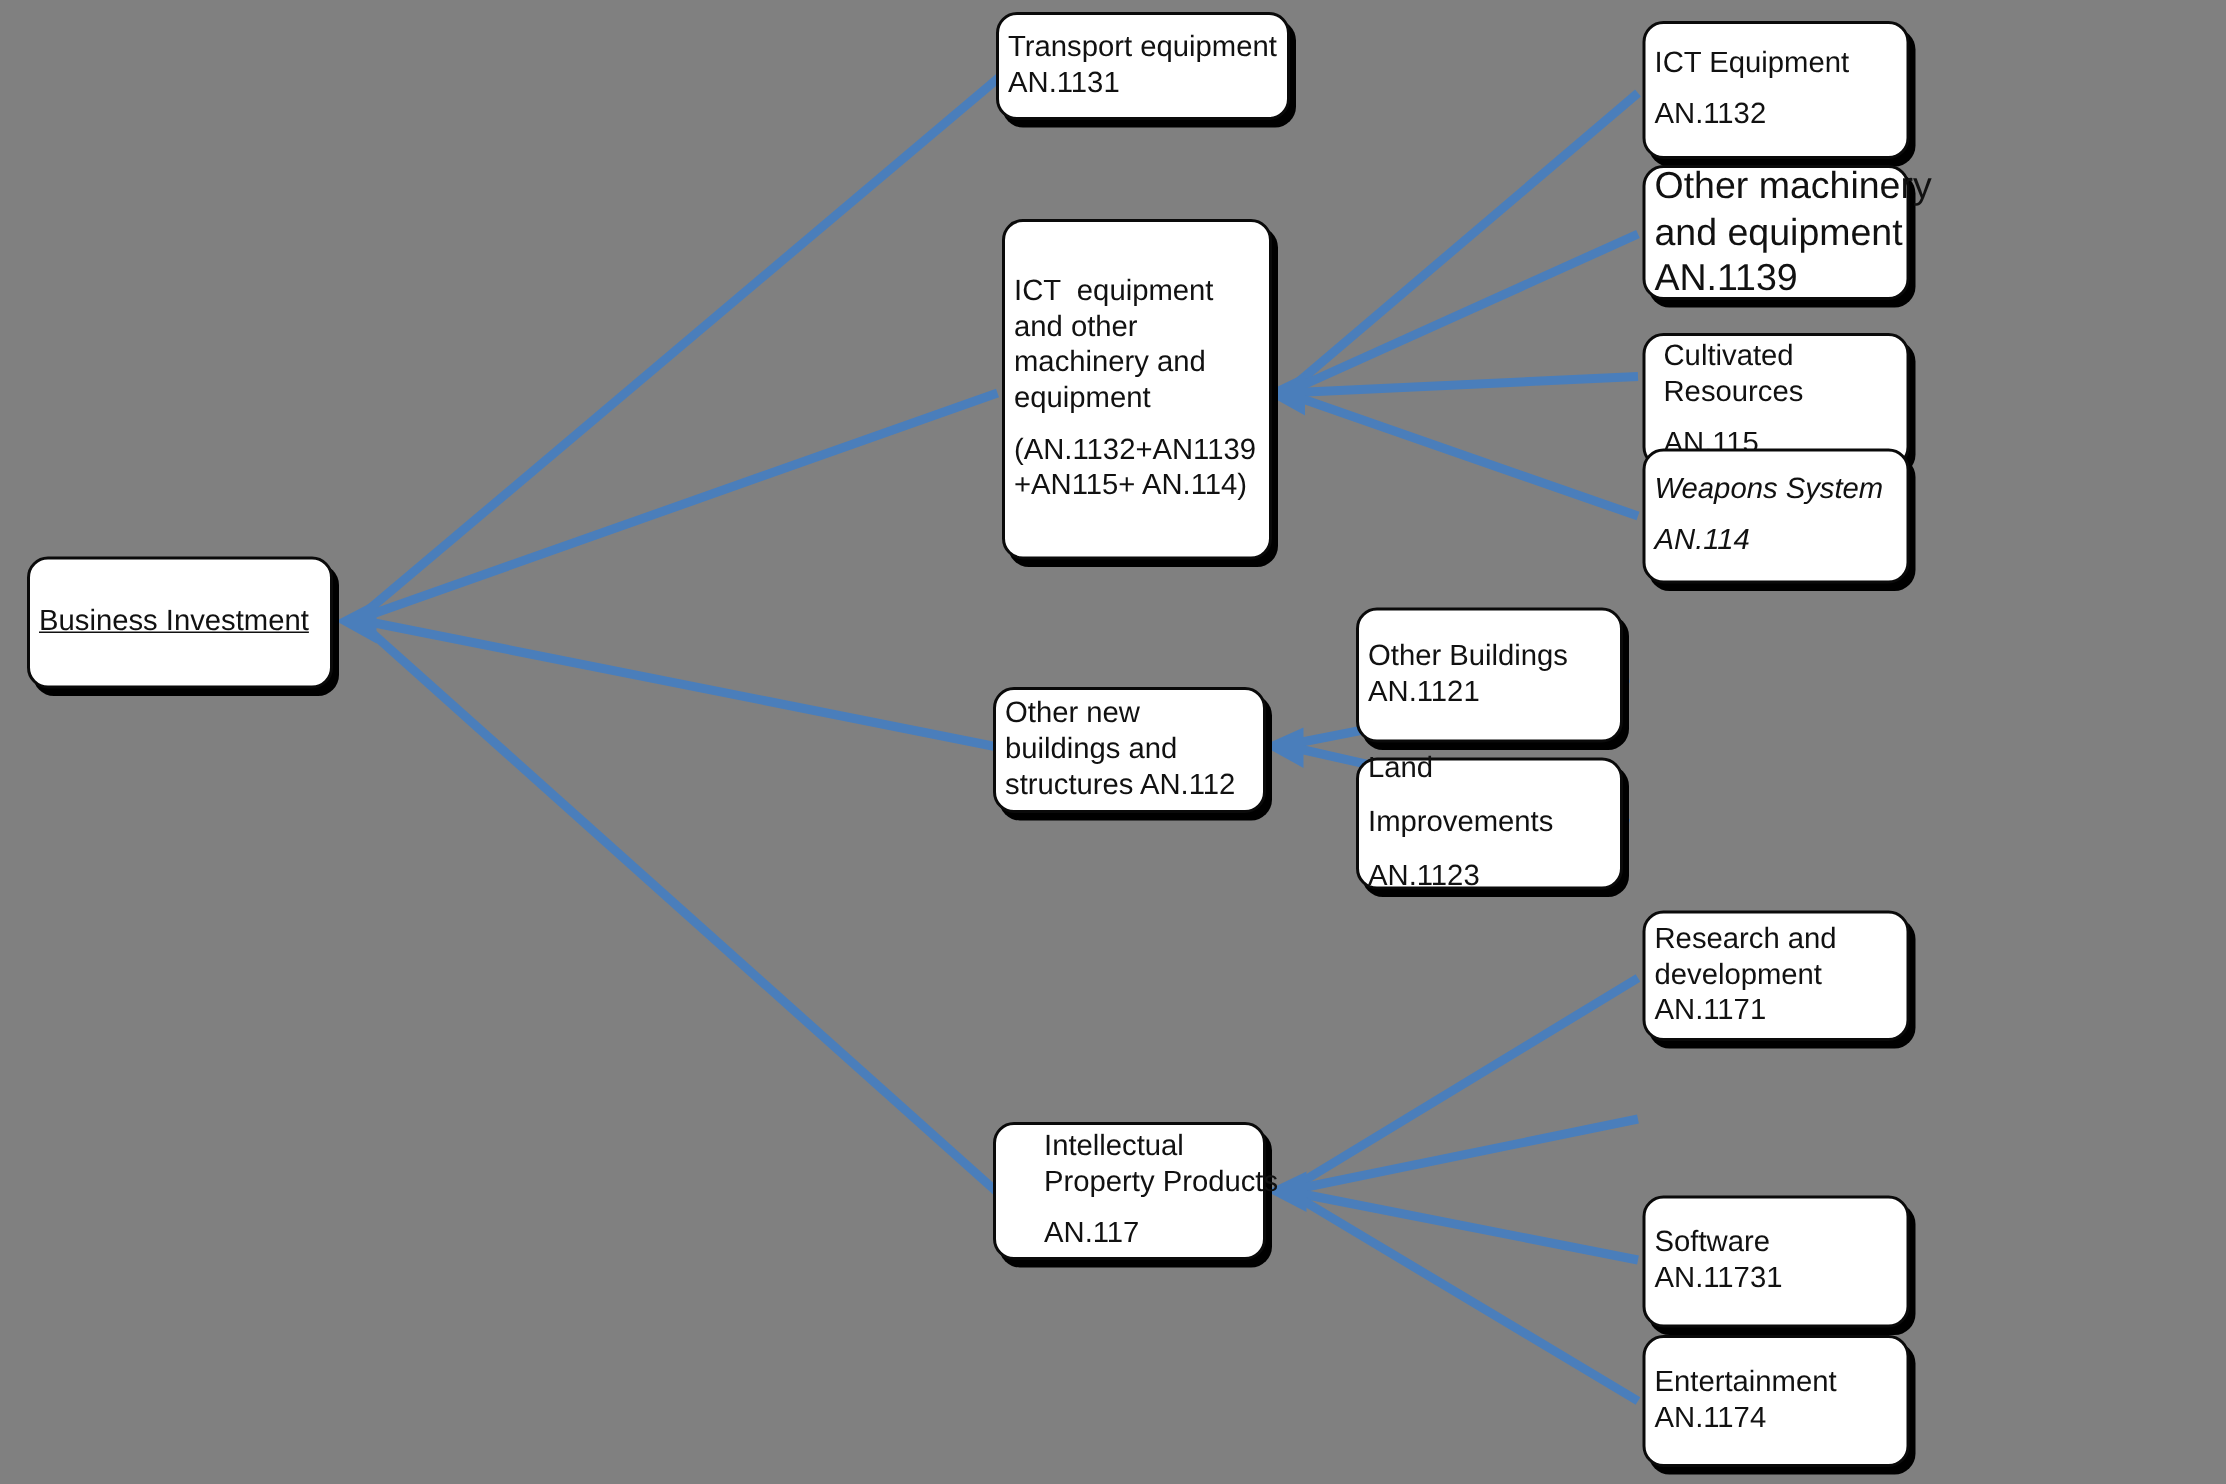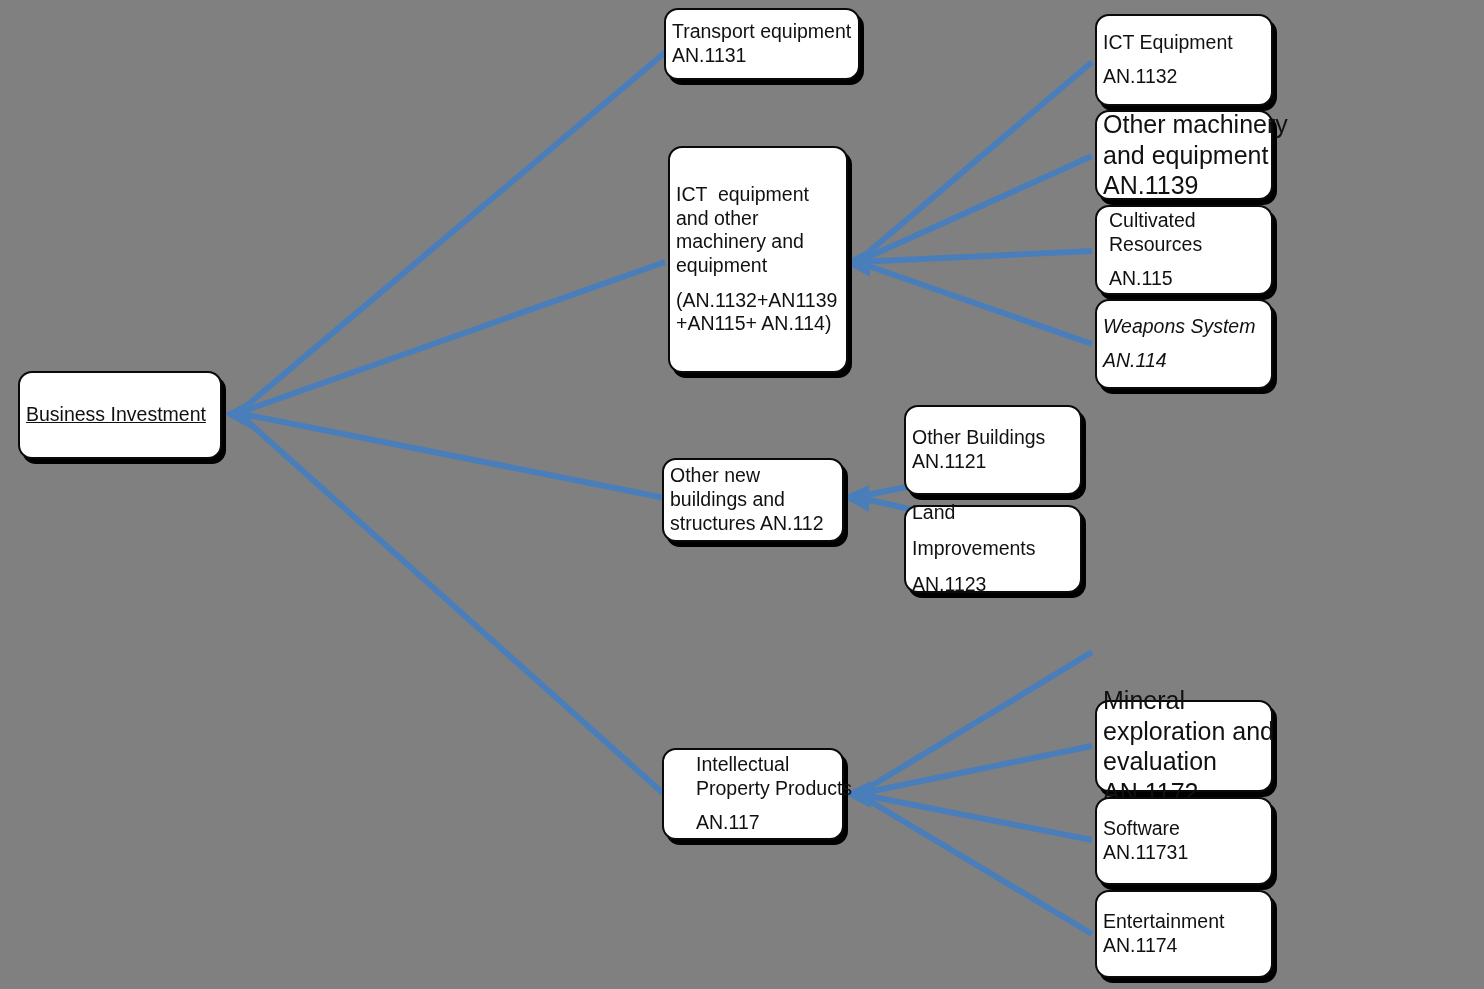--- a/index.html
+++ b/index.html
@@ -121,21 +121,21 @@
     <span class="line">AN.1132</span>
   </div>
 
   <div class="node small" style="left:1095px; top:110px; width:178px; height:90px;">
     <span class="line">Other machinery</span>
     <span class="line">and equipment</span>
     <span class="spacer"></span>
     <span class="line">AN.1139</span>
   </div>
 
-  <div class="node" style="left:1095px; top:205px; width:178px; height:90px;padding-left:12px;">
+  <div class="node" style="left:1095px; top:222px; width:178px; height:90px;padding-left:12px;">
     <span class="line">Cultivated</span>
     <span class="line">Resources</span>
     <span class="spacer"></span>
     <span class="line">AN.115</span>
   </div>
 
   <div class="node" style="left:1095px; top:299px; width:178px; height:90px;font-style:italic;">
     <span class="line">Weapons System</span>
     <span class="spacer"></span>
     <span class="line">AN.114</span>
@@ -145,27 +145,26 @@
     <span class="line">Other Buildings</span>
     <span class="line">AN.1121</span>
   </div>
 
   <div class="node" style="left:904px; top:505px; width:178px; height:88px;gap:12px;">
     <span class="line">Land</span>
     <span class="line">Improvements</span>
     <span class="line">AN.1123</span>
   </div>
 
+  <div class="node" style="left:1095px; top:607px; width:178px; height:87px;">
+    <span class="line">Research and</span>
+    <span class="line">development</span>
+    <span class="line">AN.1171</span>
+  </div>
 
-  <div class="node small" style="left:1095px; top:700px; width:178px; height:92px;">
-    <span class="line">Mineral</span>
-    <span class="line">exploration and</span>
-    <span class="line">evaluation</span>
-    <span class="line">AN.1172</span>
-  </div>
 
   <div class="node" style="left:1095px; top:797px; width:178px; height:88px;">
     <span class="line">Software</span>
     <span class="line">AN.11731</span>
   </div>
 
   <div class="node" style="left:1095px; top:890px; width:178px; height:88px;">
     <span class="line">Entertainment</span>
     <span class="line">AN.1174</span>
   </div>

